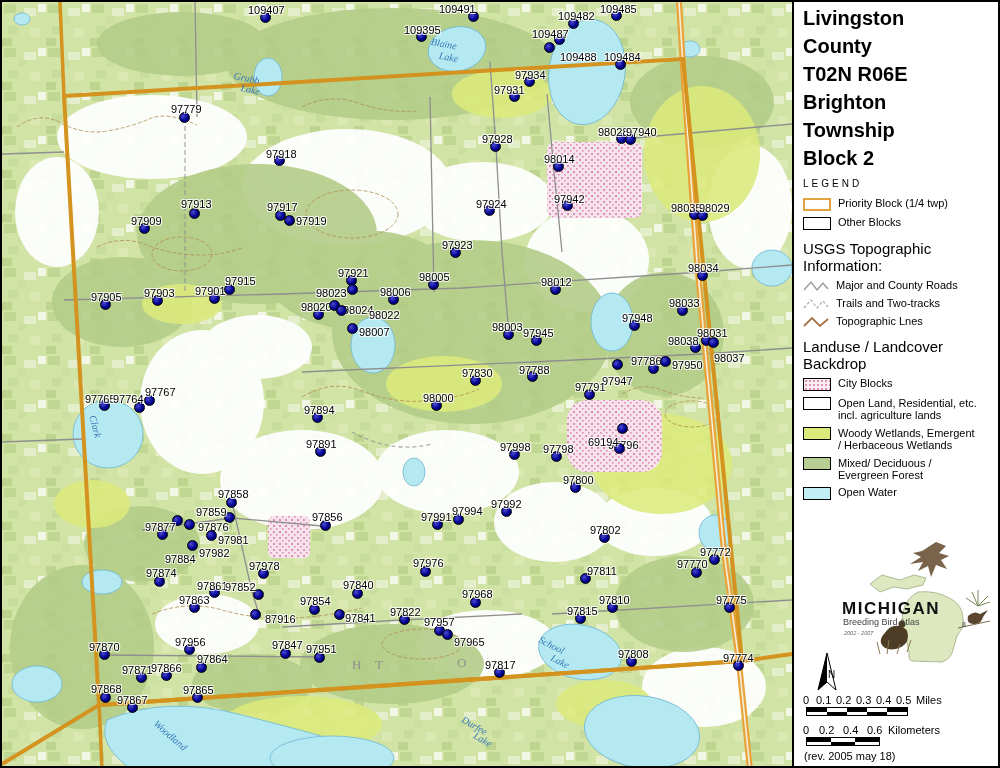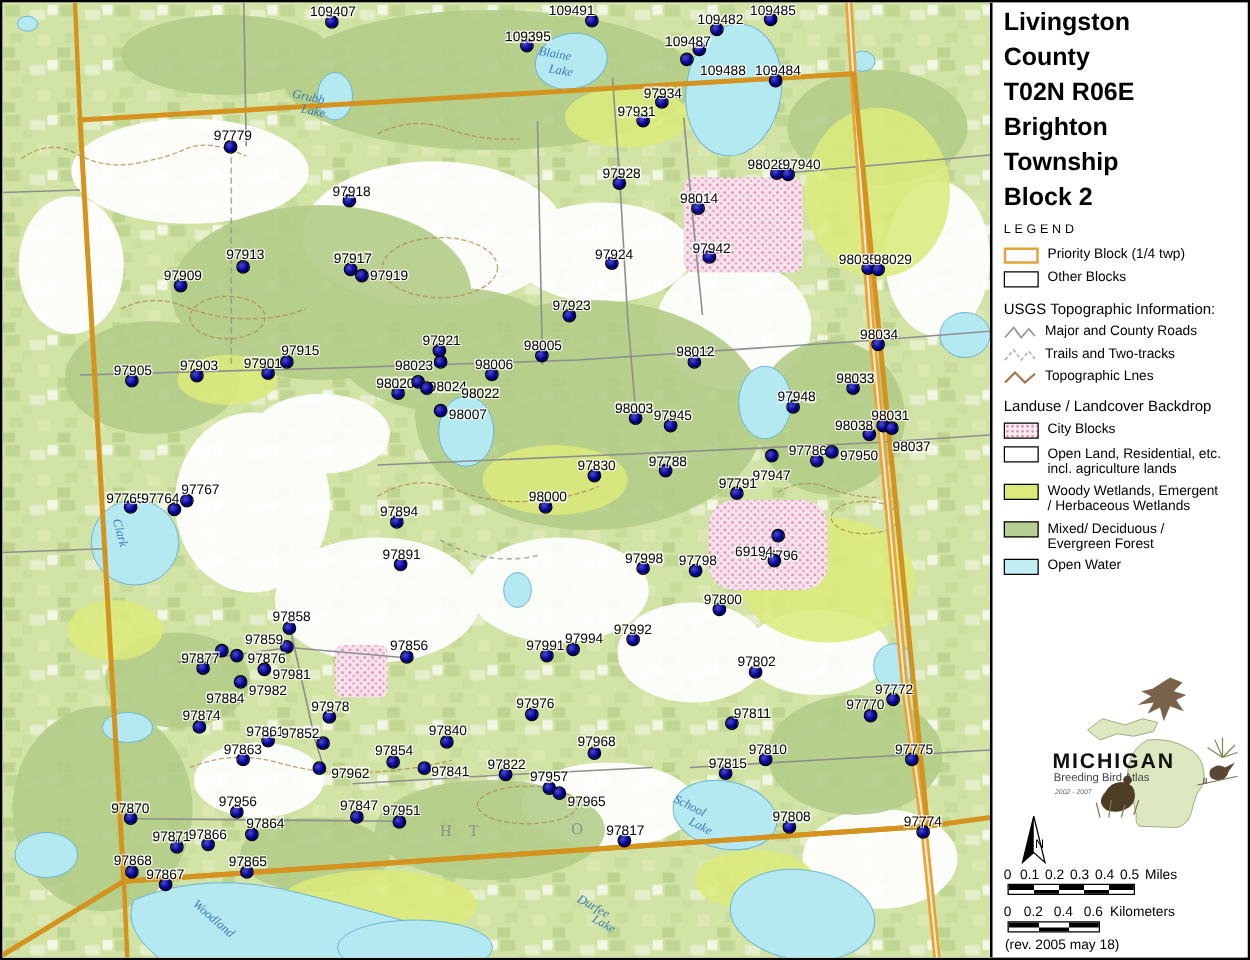--- a/index.html
+++ b/index.html
@@ -26,21 +26,21 @@
   .lrow .txt2{margin-top:1px;}
   .sw{width:26px;height:11px;border:1px solid #000;flex:none;margin-right:7px;margin-top:1px;background:#fff;}
   .sw.priority{border:2px solid #e2a33d;width:24px;height:9px;}
   .sw.city{background-color:#fbeef4;background-image:radial-gradient(#e090b0 1px, transparent 1.2px);background-size:4px 4px;}
   .sw.mixed{background:#b7cf92;}
   .sw.woody{background:#dcea7c;}
   .sw.water{background:#c2eef5;}
   .dot-sw{width:9px;height:9px;border-radius:50%;flex:none;margin:1px 12px 0 9px;
           background:radial-gradient(circle at 35% 35%, #4a4ad0 0%, #000090 55%, #000050 100%);border:1.5px solid #000;}
   .zz{flex:none;margin-right:7px;margin-top:1px;}
-  .sec-head{font-size:12px;color:#000;margin:10px 0 5px 0;}
+  .sec-head{font-size:15px;color:#000;margin:10px 0 5px 0;}
   
   .scale{position:absolute;left:10px;width:190px;font-size:11px;color:#000;}
   .ticks{position:relative;height:13px;}
   .ticks span{position:absolute;top:0;}
   .bar{height:7px;border:1px solid #000;
        background-image:repeating-linear-gradient(90deg,#000 0 20px,#fff 20px 40px),
                         repeating-linear-gradient(90deg,#fff 0 20px,#000 20px 40px);
        background-size:100% 4px,100% 4px;background-position:0 0,0 3px;background-repeat:no-repeat;}
   .bar.km{background-image:repeating-linear-gradient(90deg,#000 0 24px,#fff 24px 48px),
                            repeating-linear-gradient(90deg,#fff 0 24px,#000 24px 48px);}
@@ -354,21 +354,21 @@
         <div class="pt-label" style="left: 298px; top: 593px;">97854</div>
         <div class="pt-dot" style="left: 207px; top: 585px;"></div>
         <div class="pt-label" style="left: 195px; top: 578px;">97861</div>
         <div class="pt-dot" style="left: 251px; top: 587px;"></div>
         <div class="pt-label" style="left: 223px; top: 579px;">97852</div>
         <div class="pt-dot" style="left: 256px; top: 566px;"></div>
         <div class="pt-label" style="left: 247px; top: 558px;">97978</div>
         <div class="pt-dot" style="left: 187px; top: 600px;"></div>
         <div class="pt-label" style="left: 177px; top: 592px;">97863</div>
         <div class="pt-dot" style="left: 248px; top: 607px;"></div>
-        <div class="pt-label" style="left: 263px; top: 611px;">97962</div>
+        <div class="pt-label" style="left: 263px; top: 611px;">87916</div>
         <div class="pt-dot" style="left: 332px; top: 607px;"></div>
         <div class="pt-label" style="left: 343px; top: 610px;">97841</div>
         <div class="pt-dot" style="left: 397px; top: 612px;"></div>
         <div class="pt-label" style="left: 388px; top: 604px;">97822</div>
         <div class="pt-dot" style="left: 432px; top: 623px;"></div>
         <div class="pt-label" style="left: 422px; top: 614px;">97957</div>
         <div class="pt-dot" style="left: 440px; top: 627px;"></div>
         <div class="pt-label" style="left: 452px; top: 634px;">97965</div>
         <div class="pt-dot" style="left: 468px; top: 595px;"></div>
         <div class="pt-label" style="left: 460px; top: 586px;">97968</div>

